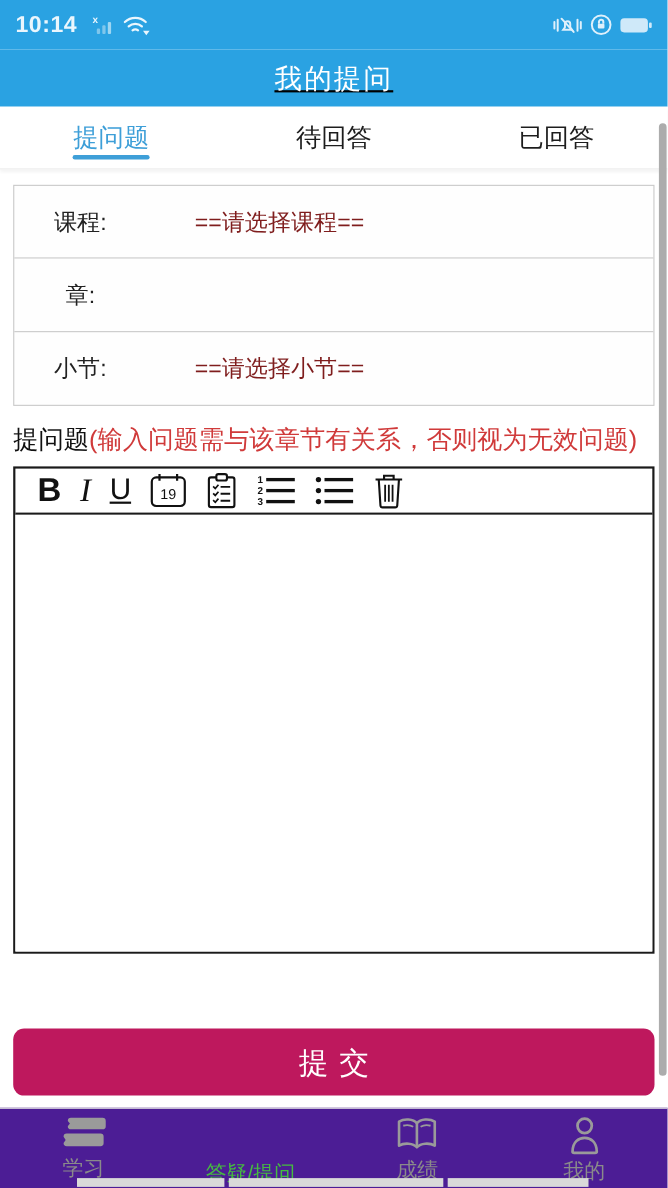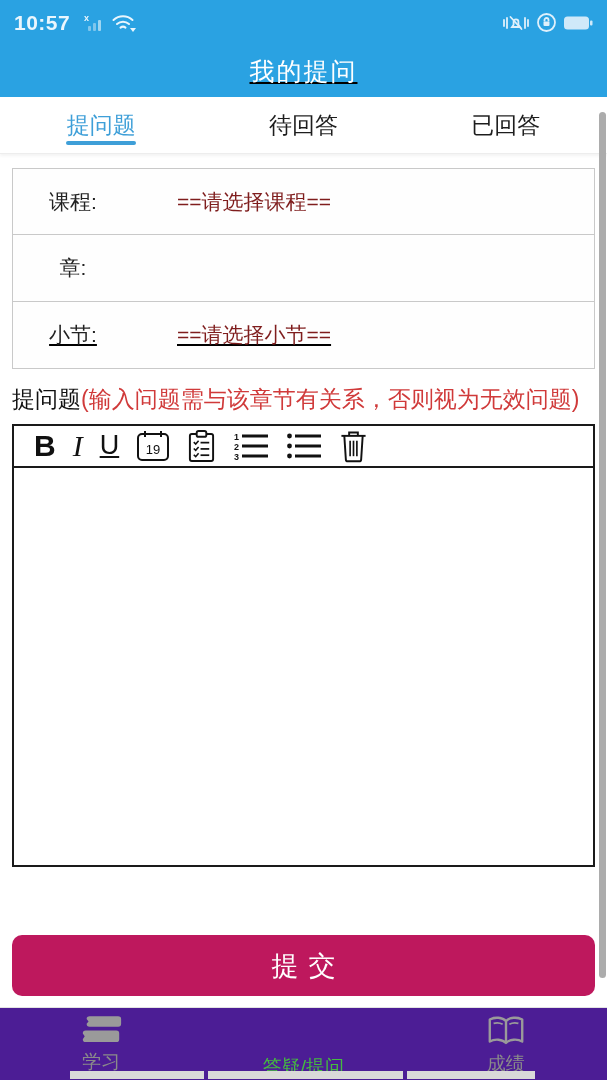--- a/index.html
+++ b/index.html
@@ -24,21 +24,21 @@
     justify-content:center; font-size:23px; color:#1d1d1d; cursor:pointer; position:relative; }
   .tab.active { color:#3e9fd8; }
   .tab .underline { display:none; }
   .tab.active .underline { display:block; position:absolute; bottom:8px;
     width:70px; height:4px; border-radius:2px; background:#3e9fd8; }
 
   
   .formbox { position:absolute; left:12px; top:168px; width:583px; height:201px;
     background:#fefefe; border:1px solid #c9c9c9; }
   .form-row { height:66.3px; display:flex; align-items:center; border-bottom:1px solid #c9c9c9; }
-  .form-row:last-child { border-bottom:none;text-decoration:underline; }
+  .form-row:last-child { border-bottom:none; }
   .row-label { width:120px; text-align:center; font-size:21px; color:#222; }
   .row-value { margin-left:44px; font-size:21px; color:#7f1d1d; }
 
   
   .q-label { position:absolute; left:12px; top:384px; font-size:23px; color:#111; }
   .q-note { color:#d03a3a; }
 
   
   .editor { position:absolute; left:12px; top:424px; width:583px; height:443px;
     border:2px solid #1a1a1a; background:#fff; }
@@ -69,21 +69,21 @@
   
   .scrollbar { position:absolute; right:1px; top:112px; width:7px; height:866px;
     background:#acacac; border-radius:4px; }
   .bottom-strip { position:absolute; top:1071px; height:8px; background:#d9d9d9; }
   svg { display:block; }
 </style>
 </head>
 <body>
 
 <div class="statusbar">
-  <span class="time">10:57</span>
+  <span class="time">10:14</span>
   <span class="sb-icon">
     <svg width="21" height="18" viewBox="0 0 21 18">
       <text x="0" y="7" font-size="9" font-weight="bold" fill="#eaf6fd">x</text>
       <rect x="4" y="12" width="3" height="5" rx="1" fill="#7fc6ec"></rect>
       <rect x="9" y="9" width="3" height="8" rx="1" fill="#7fc6ec"></rect>
       <rect x="14" y="6" width="3" height="11" rx="1" fill="#9ed6f2"></rect>
     </svg>
   </span>
   <span class="sb-icon">
     <svg width="26" height="20" viewBox="0 0 26 20" fill="none" stroke="#eaf6fd" stroke-width="2" stroke-linecap="round">
@@ -245,17 +245,24 @@
   </div>
   <div class="nav-item">
     <svg width="42" height="35" viewBox="0 0 44 36" fill="none" stroke="#9a9a9a" stroke-width="2.5" stroke-linejoin="round">
       <path d="M22 7 C18.5 3 10 2.5 5 5.5 V28.5 C10 25.5 18.5 26 22 30 C25.5 26 34 25.5 39 28.5 V5.5 C34 2.5 25.5 3 22 7 Z"></path>
       <line x1="22" y1="7" x2="22" y2="30"></line>
       <path d="M9 9.5 C12.5 8.5 16 9 18.5 10.5" stroke-width="1.8"></path>
       <path d="M25.5 10.5 C28 9 31.5 8.5 35 9.5" stroke-width="1.8"></path>
     </svg>
     <span class="nav-label">成绩</span>
   </div>
+  <div class="nav-item">
+    <svg width="37" height="36" viewBox="0 0 36 36" fill="none" stroke="#9a9a9a" stroke-width="2.5" stroke-linejoin="round">
+      <circle cx="18" cy="9.5" r="6.5"></circle>
+      <path d="M7 33 C7 24 12.5 20.5 18 20.5 C23.5 20.5 29 24 29 33 Q29 34 27.5 34 H8.5 Q7 34 7 33 Z"></path>
+    </svg>
+    <span class="nav-label">我的</span>
+  </div>
 </div>
 
 <div class="bottom-strip" style="left:70px; width:134px;"></div>
 <div class="bottom-strip" style="left:208px; width:195px;"></div>
 <div class="bottom-strip" style="left:407px; width:128px;"></div>
 
 </body></html>

